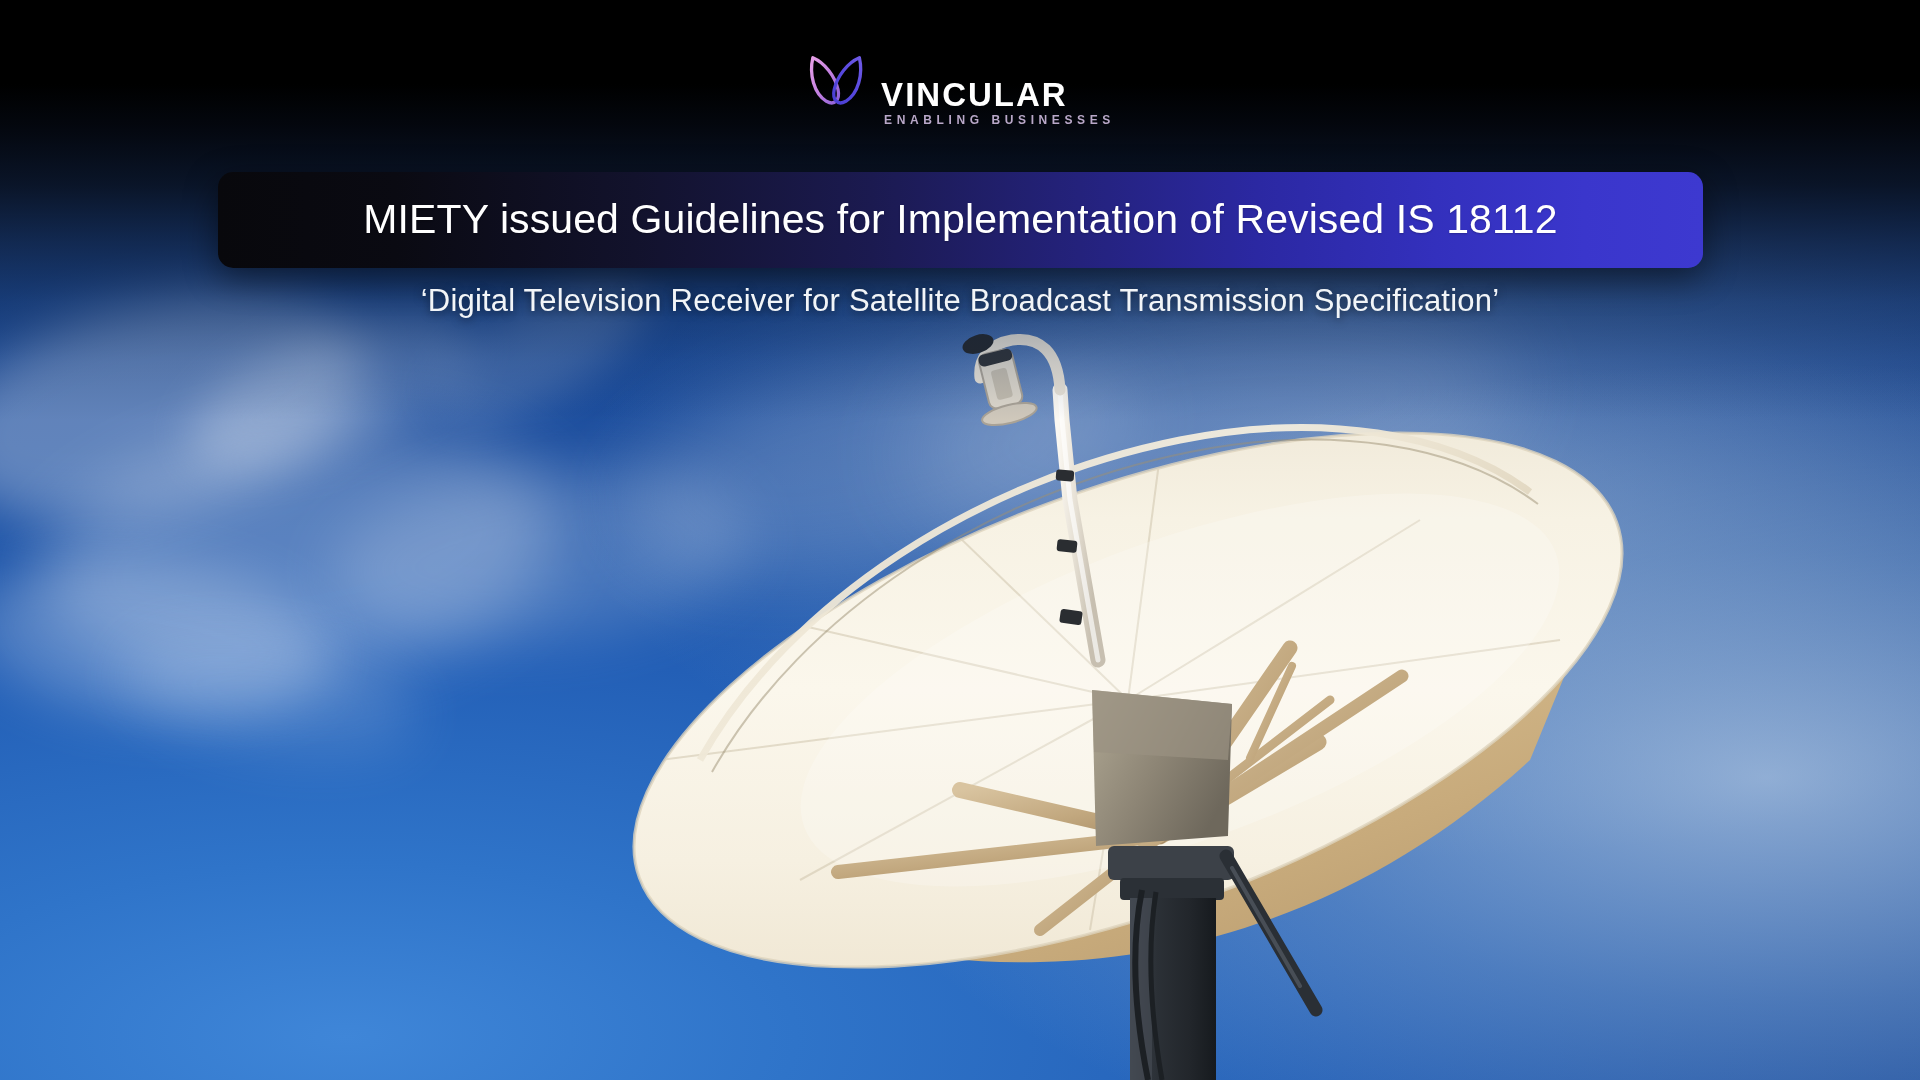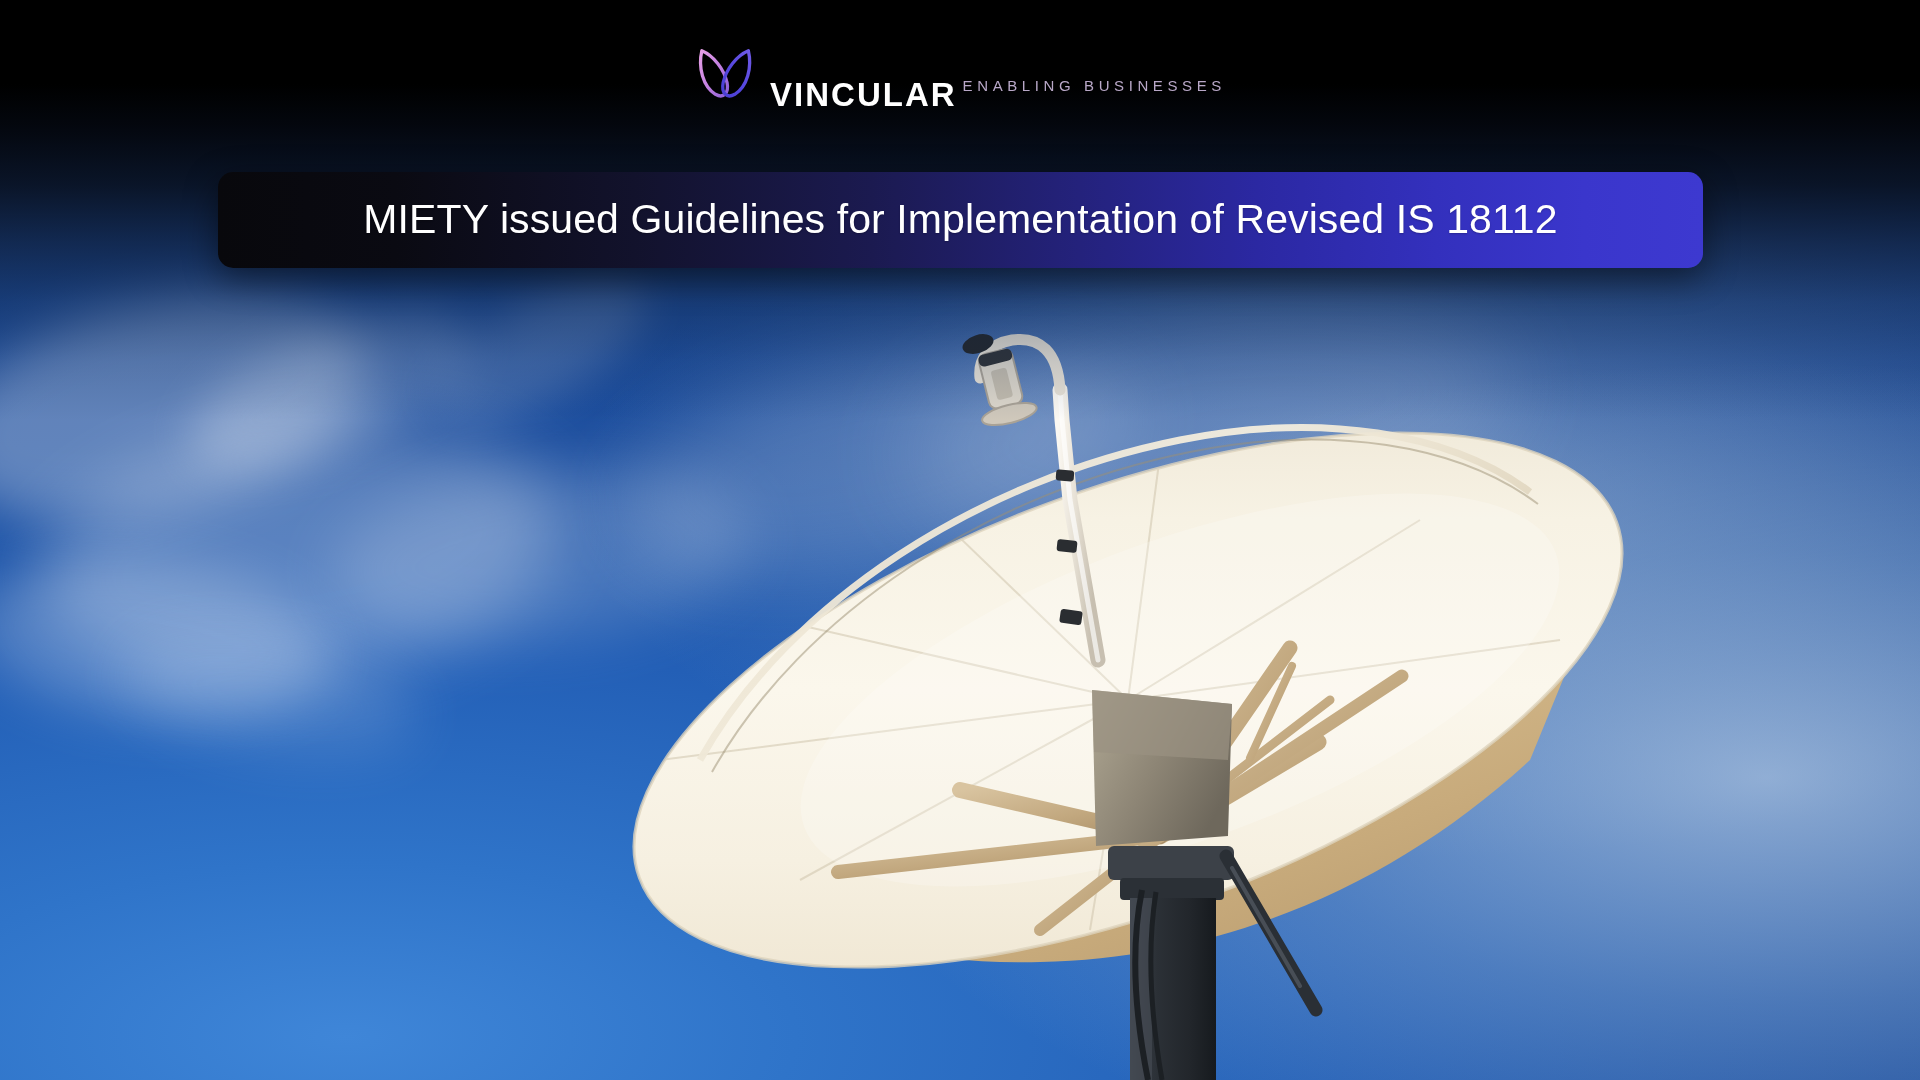--- a/index.html
+++ b/index.html
@@ -61,28 +61,28 @@
     pointer-events:none;
   }
 
   
   .logo {
     position:absolute; left:50%; top:34px; transform:translateX(-50%);
     display:flex; align-items:center; gap:14px;
     z-index:6;
   }
   .logo-mark { width:62px; height:62px; display:block; }
-  .logo-text { display:flex; flex-direction:row; gap:3px;margin-top:44px; }
+  .logo-text { display:flex; flex-direction:column; gap:3px;margin-top:44px; }
   .wordmark {
     font-size:33px; font-weight:700; color:#ffffff;
     letter-spacing:2.0px; line-height:1;
     font-family:"Liberation Sans", sans-serif;
   }
   .tagline {
-    font-size:15px; font-weight:400; color:#b9a8c8;
+    font-size:12px; font-weight:700; color:#b9a8c8;
     letter-spacing:4.6px; line-height:1;
     padding-left:3px;
   }
 
   
   .title-banner {
     position:absolute; left:218px; top:172px;
     width:1485px; height:96px;
     border-radius:15px;
     background:linear-gradient(90deg,
@@ -282,14 +282,15 @@
     <span class="logo-text">
       <span class="wordmark">VINCULAR</span>
       <span class="tagline">ENABLING BUSINESSES</span>
     </span>
   </div>
 
   <div class="title-banner">
     <span class="title-text">MIETY issued Guidelines for Implementation of Revised IS 18112</span>
   </div>
 
+  <div class="subtitle">‘Digital Television Receiver for Satellite Broadcast Transmission Specification’</div>
 
 </div>
 
 </body></html>

